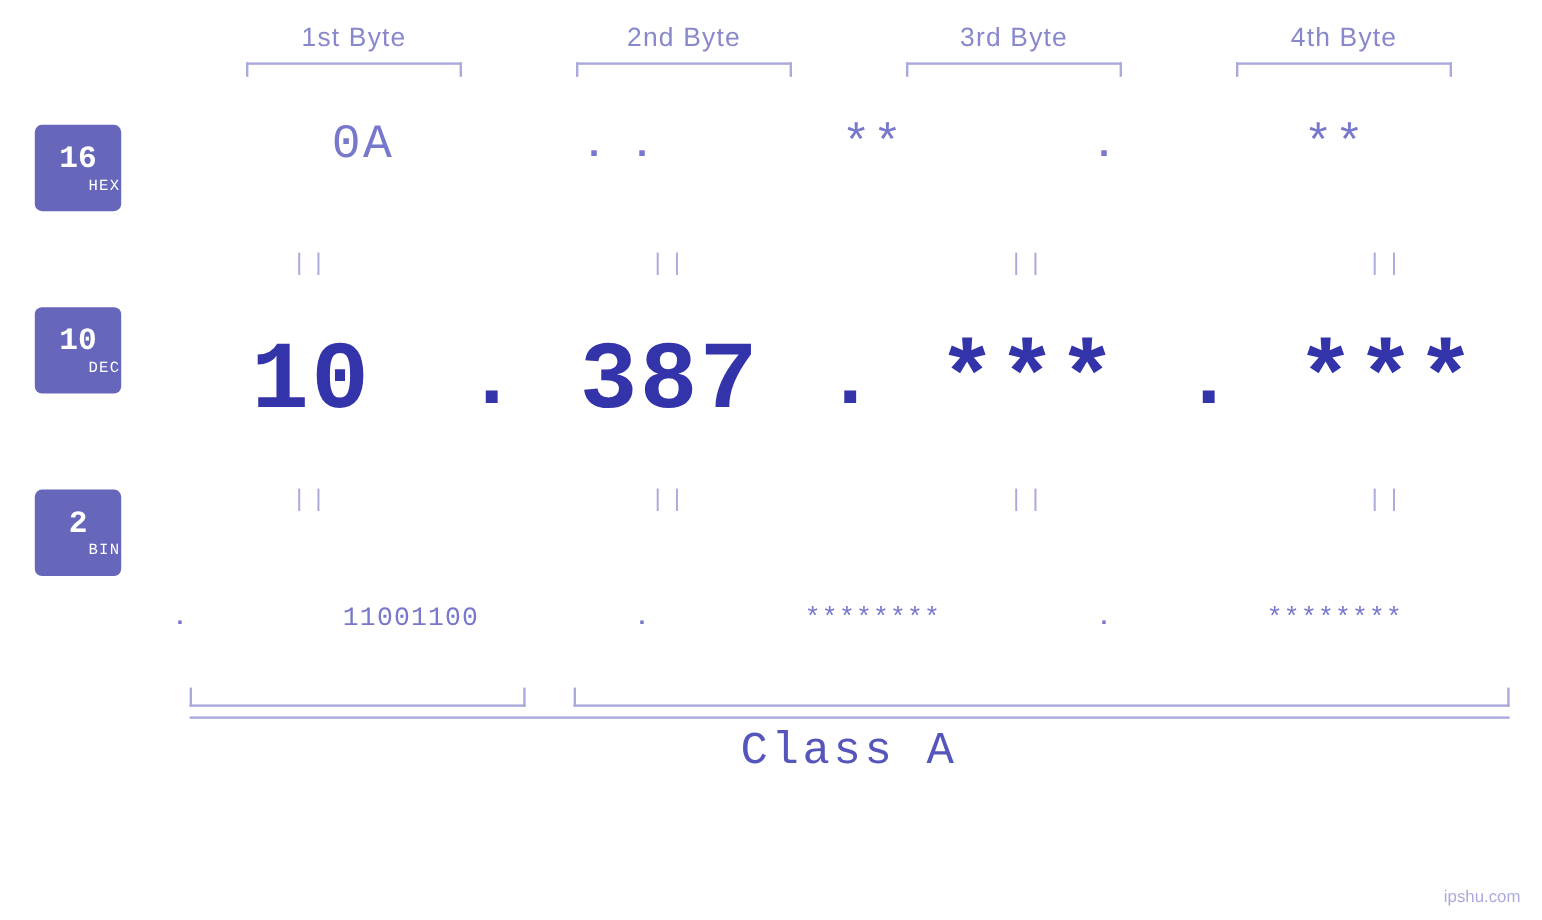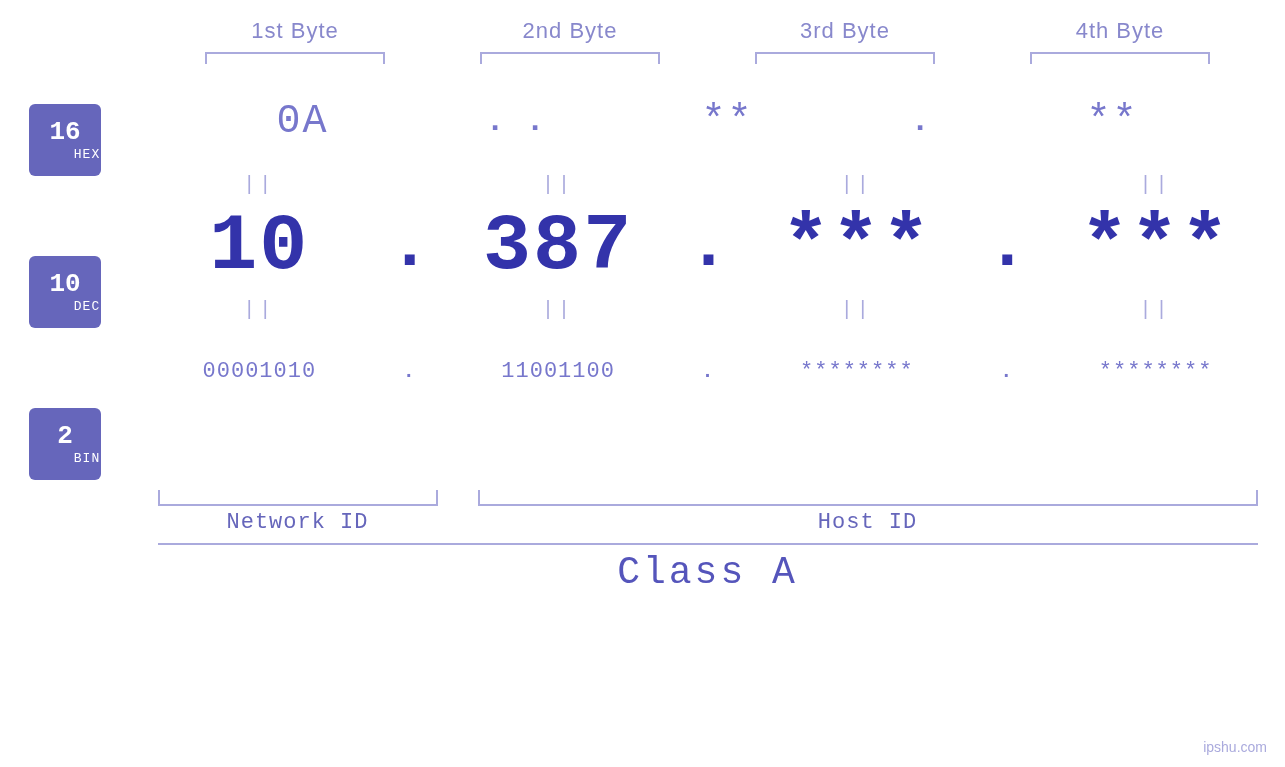--- a/index.html
+++ b/index.html
@@ -102,20 +102,21 @@
       letter-spacing: 1px;
       margin-top: 2px;
       padding-left: 44px;
     }
 
     
     .ip-rows {
       flex: 1;
       display: flex;
       flex-direction: column;
+      gap: 36px;
     }
 
     
     .ip-row {
       display: flex;
       align-items: center;
       height: 95px;
     }
 
     .ip-cell {
@@ -342,43 +343,37 @@
         <div class="eq-cell">||</div>
         <div class="eq-sep"></div>
         <div class="eq-cell">||</div>
         <div class="eq-sep"></div>
         <div class="eq-cell">||</div>
         <div class="eq-sep"></div>
         <div class="eq-cell">||</div>
       </div>
 
       <div class="ip-row bin-row">
-        <div class="ip-cell">00001010</div>
         <div class="dot-sep">.</div>
         <div class="ip-cell">11001100</div>
         <div class="dot-sep">.</div>
         <div class="ip-cell">********</div>
         <div class="dot-sep">.</div>
         <div class="ip-cell">********</div>
       </div>
 
     </div>
   </div>
 
   <div class="bottom-brackets">
     <div class="net-id-bracket"></div>
     <div style="width:40px; flex-shrink:0;"></div>
     <div class="host-id-bracket"></div>
   </div>
 
-  <div class="bottom-labels">
-    <div class="net-id-label">Network ID</div>
-    <div style="width:40px; flex-shrink:0;"></div>
-    <div class="host-id-label">Host ID</div>
-  </div>
 
   <div class="class-row"></div>
 
   <div class="class-label">Class A</div>
 
   <div class="watermark">ipshu.com</div>
 
 </div>
 
 </body></html>

